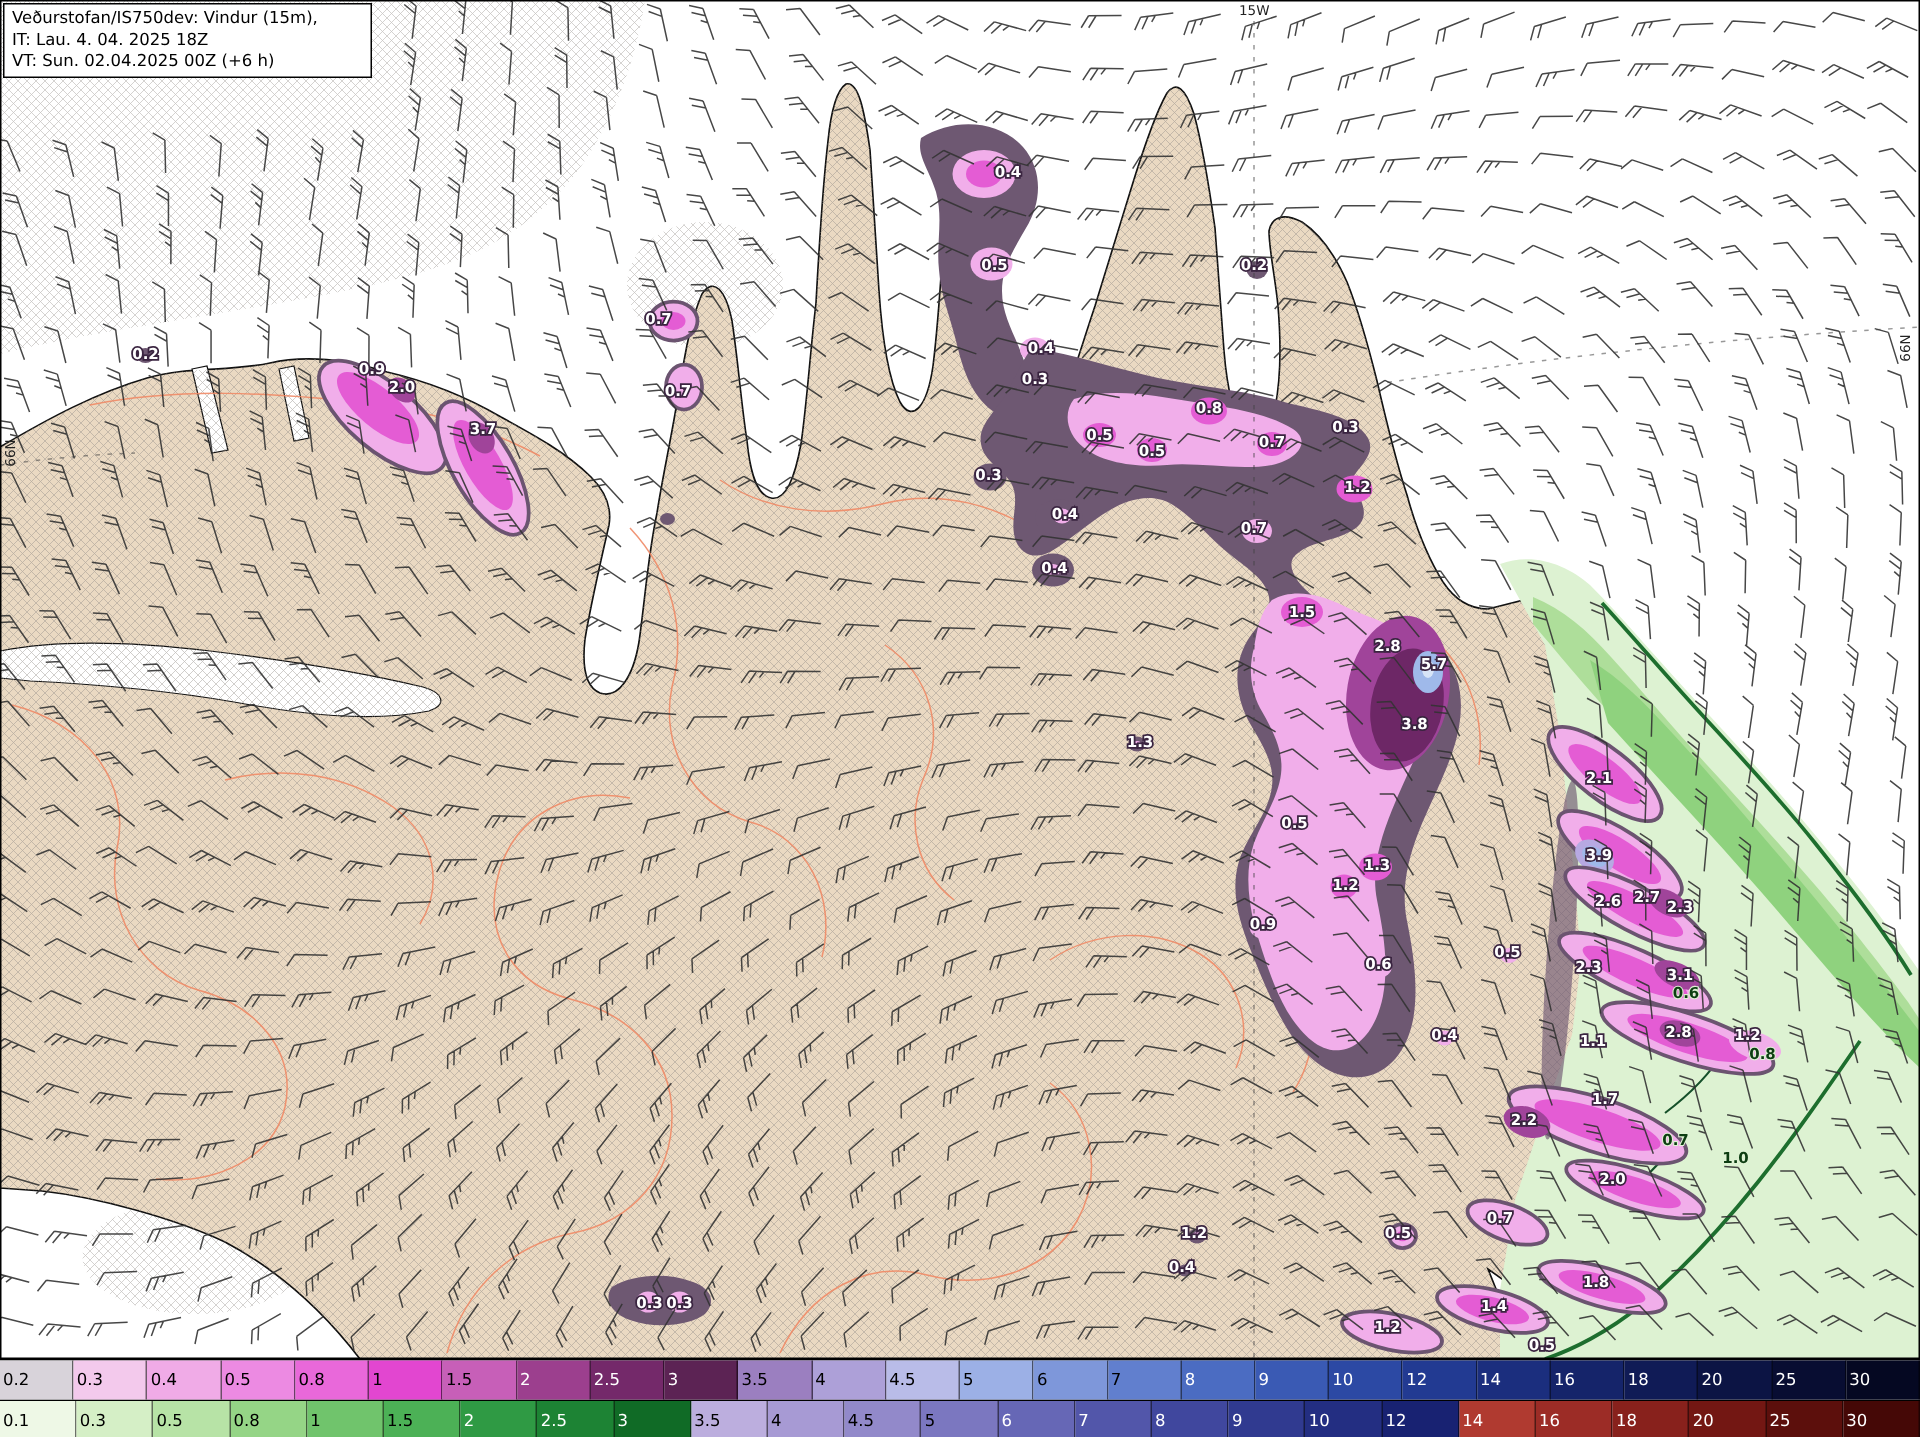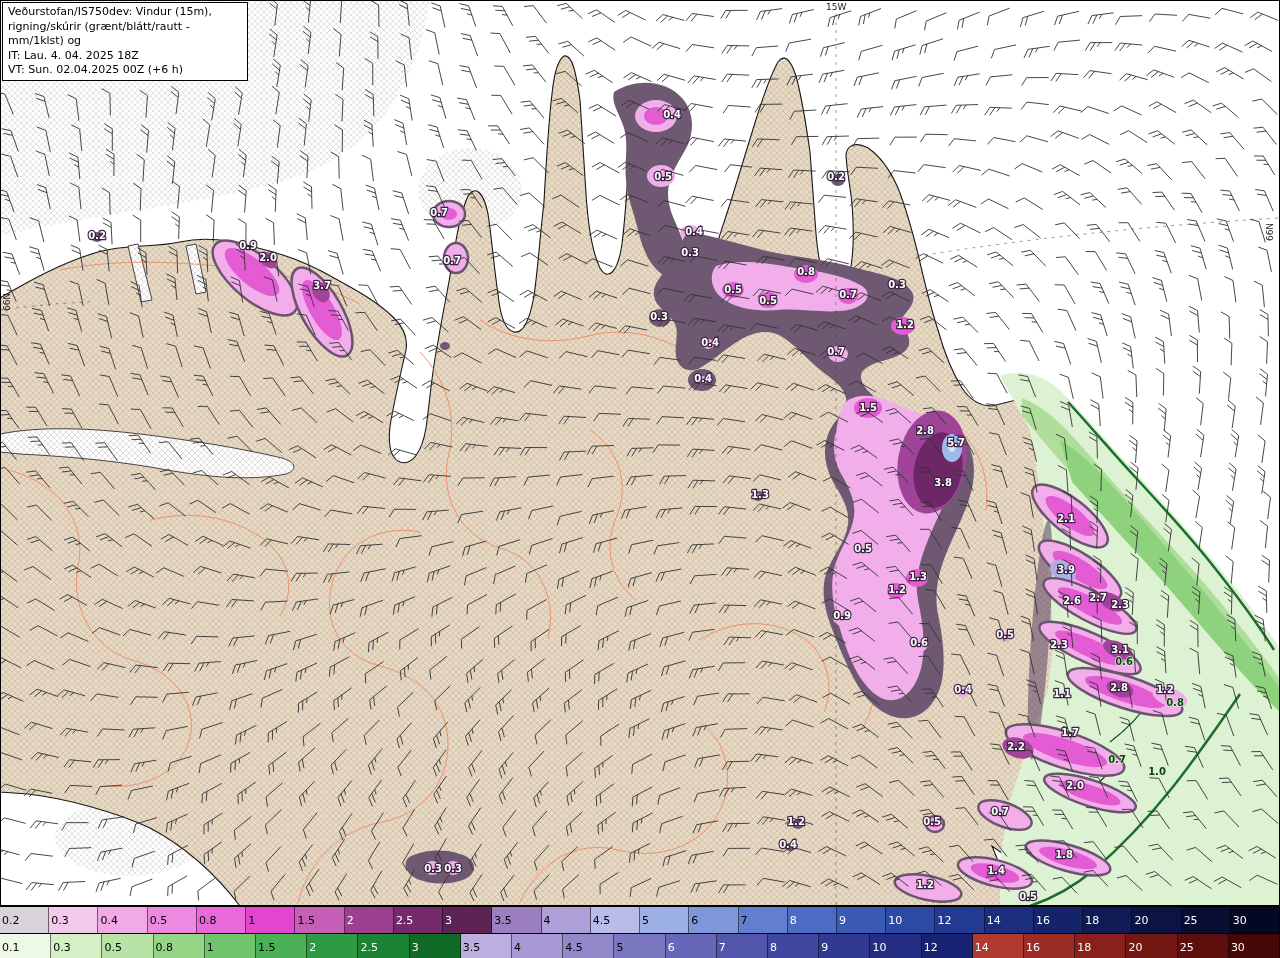--- a/index.html
+++ b/index.html
@@ -331,21 +331,20 @@
         <text x="996" y="874" class="plabel">1.4</text>
         <text x="925" y="888" class="plabel">1.2</text>
         <text x="1028" y="900" class="plabel">0.5</text>
       </g>
 
     <rect x="0.5" y="0.5" width="1279" height="905" fill="none" stroke="#000" stroke-width="1"></rect>
   </svg>
 
   <div id="titlebox">
     <div><span class="bold">Veðurstofan/IS750dev</span><span>: Vindur (15m),</span></div>
-    <div>rigning/skúrir (grænt/blátt/rautt - mm/1klst) og</div>
     <div>IT: Lau. 4. 04. 2025 18Z</div>
     <div class="bold">VT: Sun. 02.04.2025 00Z (+6 h)</div>
   </div>
 
   <div class="legend" id="scale-snow">
       <div class="cell" style="background: rgb(216, 211, 218);">
         <span style="color: rgb(0, 0, 0);">0.2</span>
       </div>
       <div class="cell" style="background: rgb(243, 201, 236);">
         <span style="color: rgb(0, 0, 0);">0.3</span>

